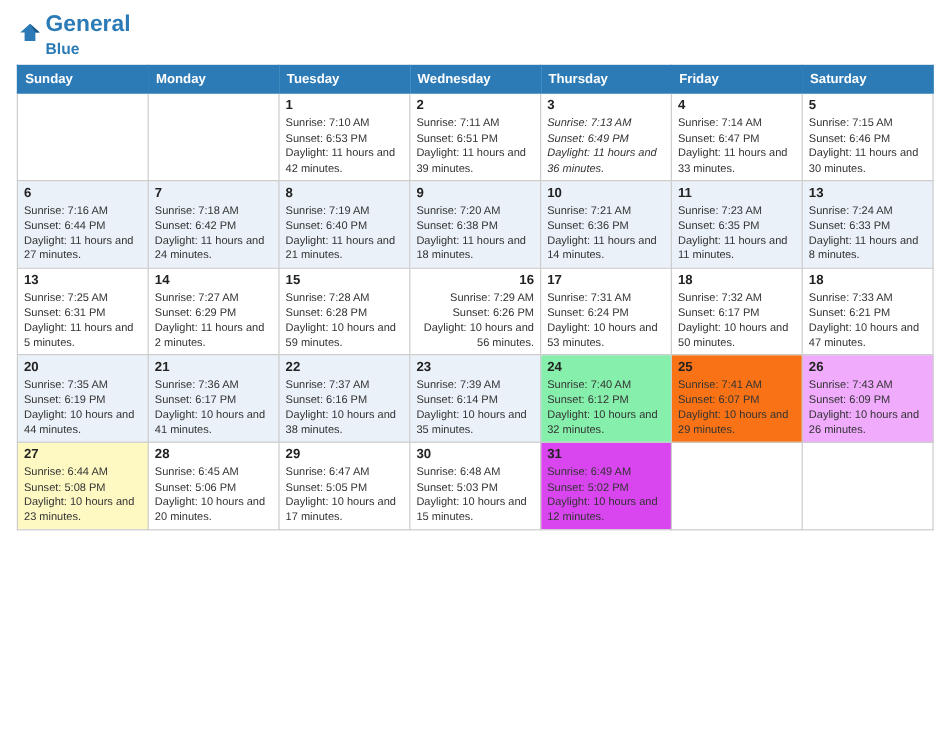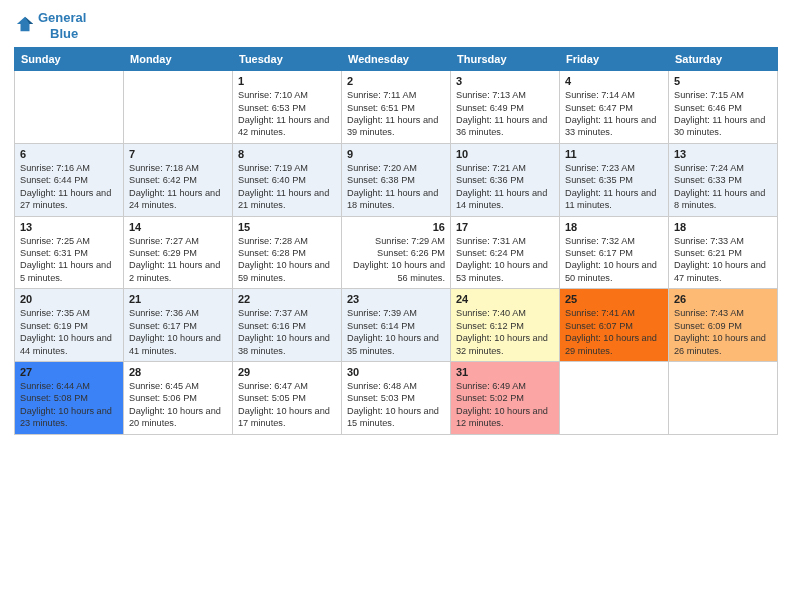--- a/index.html
+++ b/index.html
@@ -97,24 +97,24 @@
 <div class="page">
   <div class="header">
     <div class="logo">
       <div>
         <svg class="logo-icon" viewBox="0 0 40 36">
           <polygon points="20,2 38,18 30,18 30,34 10,34 10,18 2,18" fill="#2c7bb6"></polygon>
           <polygon points="20,2 38,18 30,18" fill="#1a5a8a"></polygon>
         </svg>
       </div>
       <div style="margin-left:4px;">
-        <div style="font-size:13px;font-weight:bold;color:#2c3e50;line-height:1.2;">
+        <div style="font-size:19px;font-weight:bold;color:#2c3e50;line-height:1.2;">
           <span style="color:#2c7bb6;">General</span>
         </div>
-        <div style="font-size:13px;font-weight:bold;color:#2c7bb6;line-height:1.2;margin-left:12px;">Blue</div>
+        <div style="font-size:13px;font-weight:bold;color:#2c7bb6;line-height:1.2;">Blue</div>
       </div>
     </div>
     <div class="title-block">
       <div class="month-title"></div>
       <div class="subtitle"></div>
     </div>
   </div>
 
   <table class="calendar-table">
     <thead>
@@ -139,21 +139,21 @@
 Daylight: 11 hours and 42 minutes.</div>
           </td>
           <td style="background: rgb(255, 255, 255);">
             <span class="day-number">2</span>
             <div class="day-info" style="white-space: pre-line;">Sunrise: 7:11 AM
 Sunset: 6:51 PM
 Daylight: 11 hours and 39 minutes.</div>
           </td>
           <td style="background: rgb(255, 255, 255);">
             <span class="day-number">3</span>
-            <div class="day-info" style="white-space: pre-line;">Sunrise: 7:13 AM
+            <div class="day-info" style="white-space: pre-line; font-style: italic;">Sunrise: 7:13 AM
 Sunset: 6:49 PM
 Daylight: 11 hours and 36 minutes.</div>
           </td>
           <td style="background: rgb(255, 255, 255);">
             <span class="day-number">4</span>
             <div class="day-info" style="white-space: pre-line;">Sunrise: 7:14 AM
 Sunset: 6:47 PM
 Daylight: 11 hours and 33 minutes.</div>
           </td>
           <td style="background: rgb(255, 255, 255);">
@@ -269,41 +269,41 @@
             <div class="day-info" style="white-space: pre-line;">Sunrise: 7:37 AM
 Sunset: 6:16 PM
 Daylight: 10 hours and 38 minutes.</div>
           </td>
           <td style="background: rgb(234, 241, 248);">
             <span class="day-number">23</span>
             <div class="day-info" style="white-space: pre-line;">Sunrise: 7:39 AM
 Sunset: 6:14 PM
 Daylight: 10 hours and 35 minutes.</div>
           </td>
-          <td style="background: #fef9c3;">
+          <td style="background: #86efac;">
             <span class="day-number">24</span>
             <div class="day-info" style="white-space: pre-line;">Sunrise: 7:40 AM
 Sunset: 6:12 PM
 Daylight: 10 hours and 32 minutes.</div>
           </td>
           <td style="background: #f97316; margin-left: 17px;">
             <span class="day-number">25</span>
             <div class="day-info" style="white-space: pre-line;">Sunrise: 7:41 AM
 Sunset: 6:07 PM
 Daylight: 10 hours and 29 minutes.</div>
           </td>
-          <td style="background: #fdba74;">
+          <td style="background: #f0abfc;">
             <span class="day-number">26</span>
             <div class="day-info" style="white-space: pre-line;">Sunrise: 7:43 AM
 Sunset: 6:09 PM
 Daylight: 10 hours and 26 minutes.</div>
           </td>
         </tr>
         <tr>
-          <td style="background: #3b82f6;">
+          <td style="background: #fef9c3;">
             <span class="day-number">27</span>
             <div class="day-info" style="white-space: pre-line;">Sunrise: 6:44 AM
 Sunset: 5:08 PM
 Daylight: 10 hours and 23 minutes.</div>
           </td>
           <td style="background: rgb(255, 255, 255);">
             <span class="day-number">28</span>
             <div class="day-info" style="white-space: pre-line;">Sunrise: 6:45 AM
 Sunset: 5:06 PM
 Daylight: 10 hours and 20 minutes.</div>
@@ -313,21 +313,21 @@
             <div class="day-info" style="white-space: pre-line;">Sunrise: 6:47 AM
 Sunset: 5:05 PM
 Daylight: 10 hours and 17 minutes.</div>
           </td>
           <td style="background: rgb(255, 255, 255);">
             <span class="day-number">30</span>
             <div class="day-info" style="white-space: pre-line;">Sunrise: 6:48 AM
 Sunset: 5:03 PM
 Daylight: 10 hours and 15 minutes.</div>
           </td>
-          <td style="background: #fca5a5; margin-top: 24px;">
+          <td style="background: #d946ef; margin-top: 24px;">
             <span class="day-number">31</span>
             <div class="day-info" style="white-space: pre-line;">Sunrise: 6:49 AM
 Sunset: 5:02 PM
 Daylight: 10 hours and 12 minutes.</div>
           </td>
           <td class="empty-cell" style="background: rgb(255, 255, 255);"></td>
           <td class="empty-cell" style="background: rgb(255, 255, 255);"></td>
         </tr>
       </tbody>
   </table>

